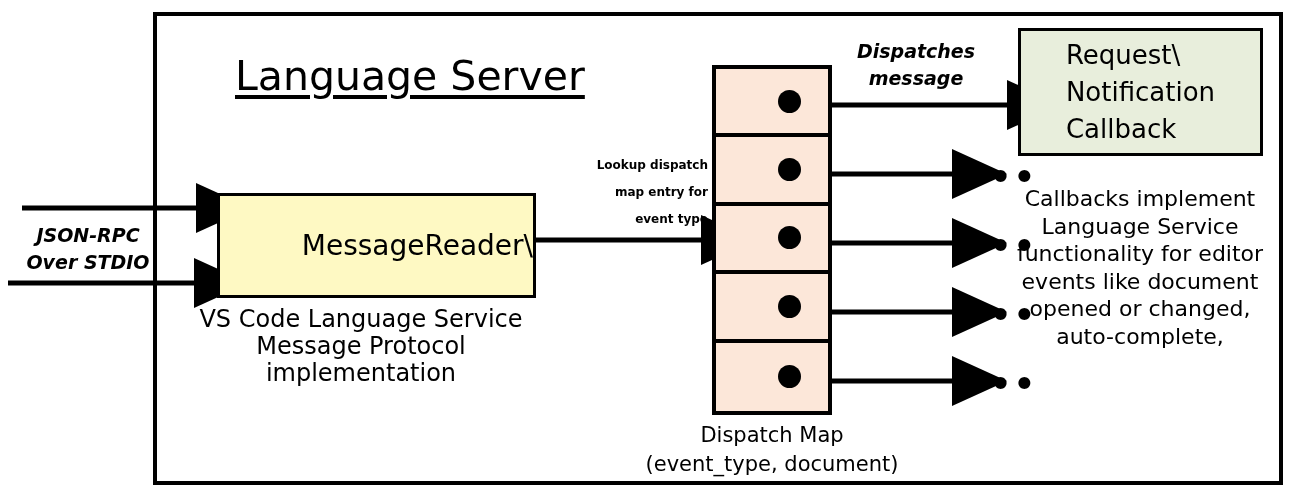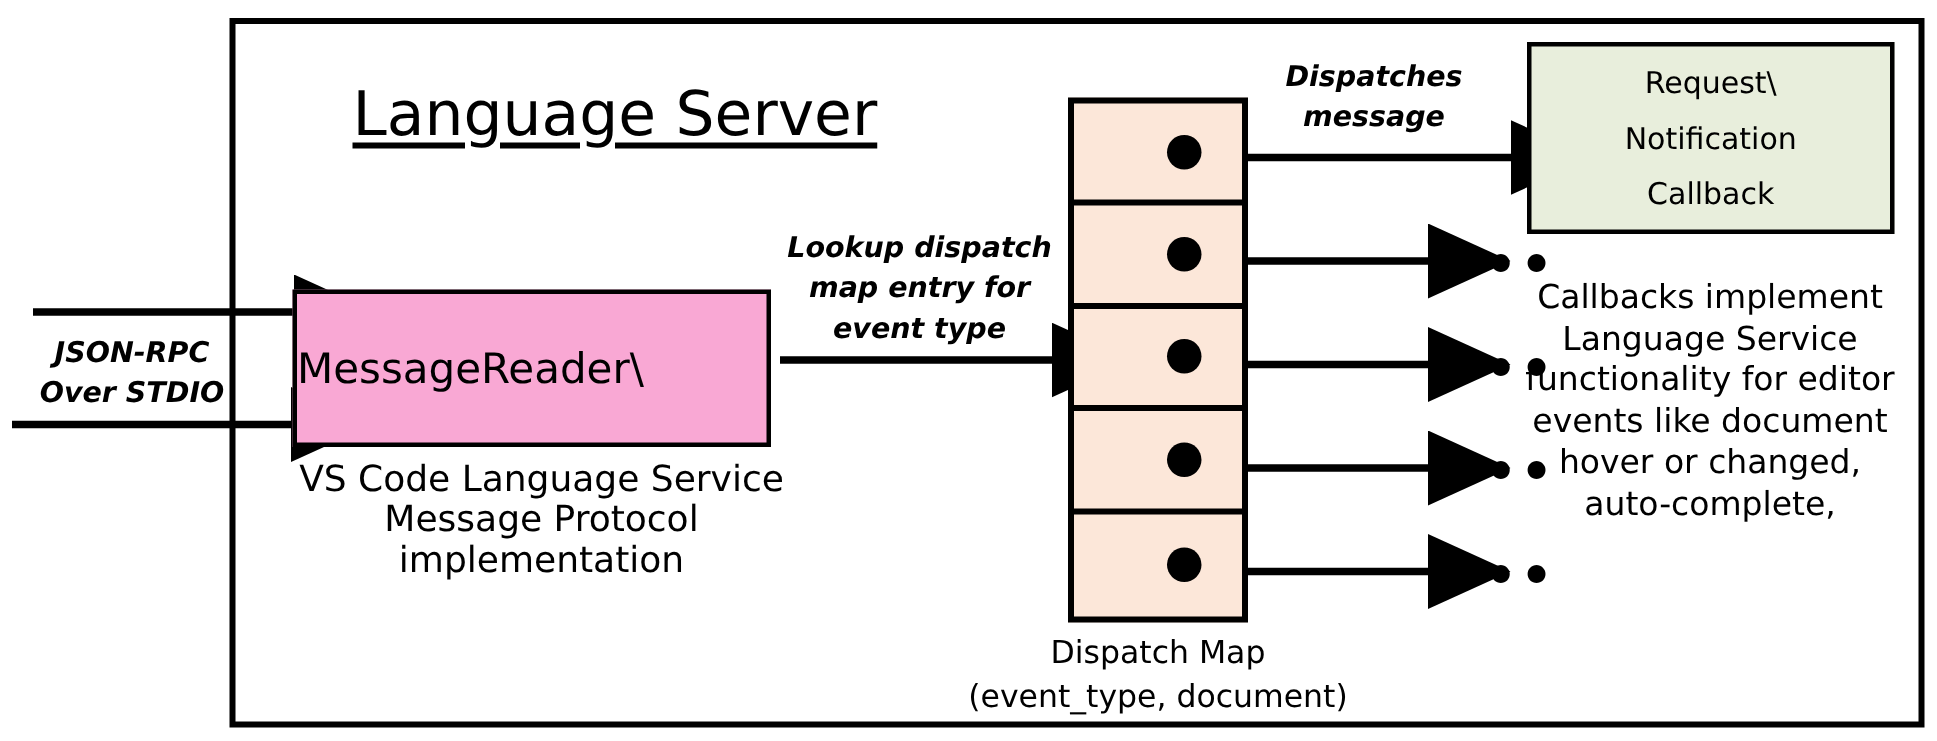--- a/index.html
+++ b/index.html
@@ -24,35 +24,35 @@
 
   
   .io-label{
     position:absolute;left:18px;top:222px;width:140px;
     font-style:italic;font-size:19px;line-height:27px;text-align:center;
     font-weight:600;
   }
 
   
   .mrw-box{
-    position:absolute;left:195px;top:193px;width:319px;height:105px;
-    background:#f9a8d4;border:3px solid #000;box-sizing:border-box;
-    display:flex;align-items:center;justify-content:flex-start;
+    position:absolute;left:217px;top:193px;width:319px;height:105px;
+    background:#fef9c3;border:3px solid #000;box-sizing:border-box;
+    display:flex;align-items:center;justify-content:flex-end;
   }
   .mrw-text{font-size:28px;line-height:37px;text-align:center;}
   .mrw-caption{
     position:absolute;left:186px;top:306px;width:350px;
     font-size:24px;line-height:27px;text-align:center;
   }
 
   
   .lookup-label{
     position:absolute;left:518px;top:152px;width:190px;
-    font-style:italic;font-weight:600;font-size:19px;line-height:27px;
-    text-align:center;
+    font-weight:600;font-size:12px;line-height:27px;
+    text-align:right;
   }
 
   
   .dispatch-map{
     position:absolute;left:712px;top:65px;width:120px;height:350px;
     border:4px solid #000;box-sizing:border-box;background:#FCE7D9;
   }
   .dm-row{
     position:relative;height:20%;box-sizing:border-box;
     border-bottom:4px solid #000;
@@ -73,21 +73,21 @@
     font-style:italic;font-weight:600;font-size:19px;line-height:27px;
     text-align:center;
   }
 
   
   .cb-box{
     position:absolute;left:1018px;top:28px;width:245px;height:128px;
     background:#E8EEDC;border:3px solid #000;box-sizing:border-box;
     display:flex;align-items:center;justify-content:center;
   }
-  .cb-text{font-size:20px;line-height:37px;text-align:center;}
+  .cb-text{font-size:26px;line-height:37px;}
   .cb-desc{
     position:absolute;left:1006px;top:185px;width:268px;
     font-size:22px;line-height:27.5px;text-align:center;
   }
 
   
   .ellipsis{
     position:absolute;width:48px;font-size:34px;line-height:20px;
     font-weight:700;letter-spacing:2px;text-align:left;
   }
@@ -183,17 +183,17 @@
       <div>Request\</div>
       <div>Notification</div>
       <div>Callback</div>
     </div>
   </div>
   <div class="cb-desc">
     <div>Callbacks implement</div>
     <div>Language Service</div>
     <div>functionality for editor</div>
     <div>events like document</div>
-    <div>hover or changed,</div>
+    <div>opened or changed,</div>
     <div>auto-complete,</div>
   </div>
 
 </div>
 
 </body></html>

